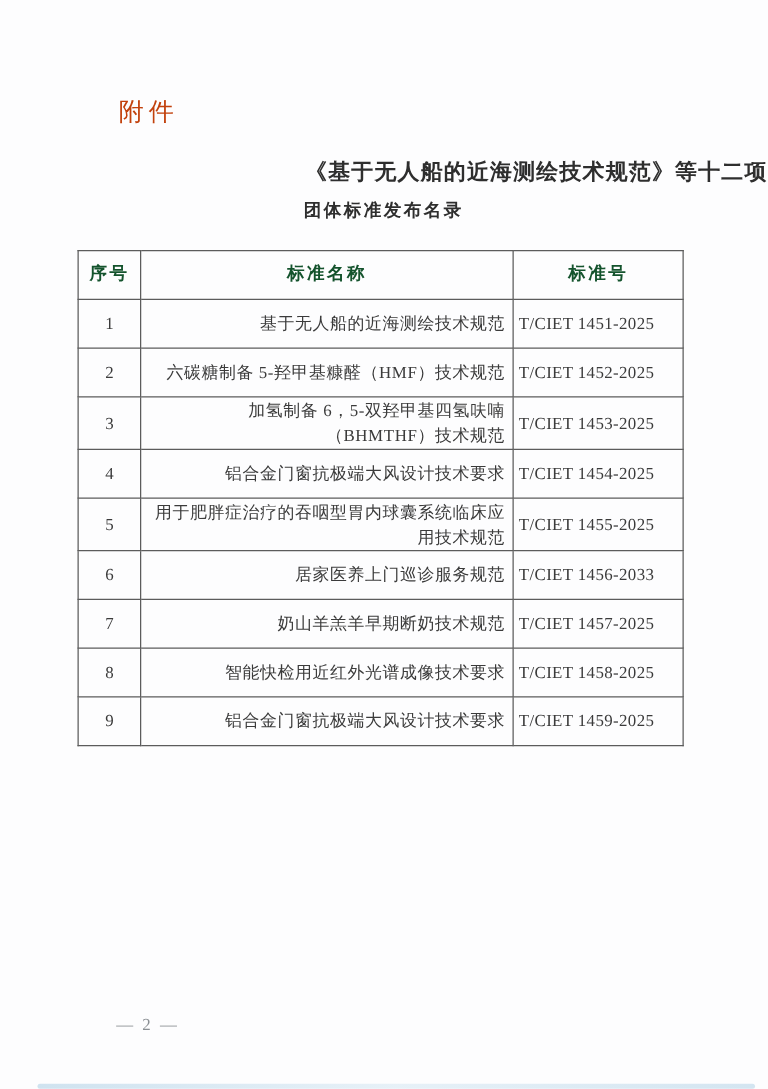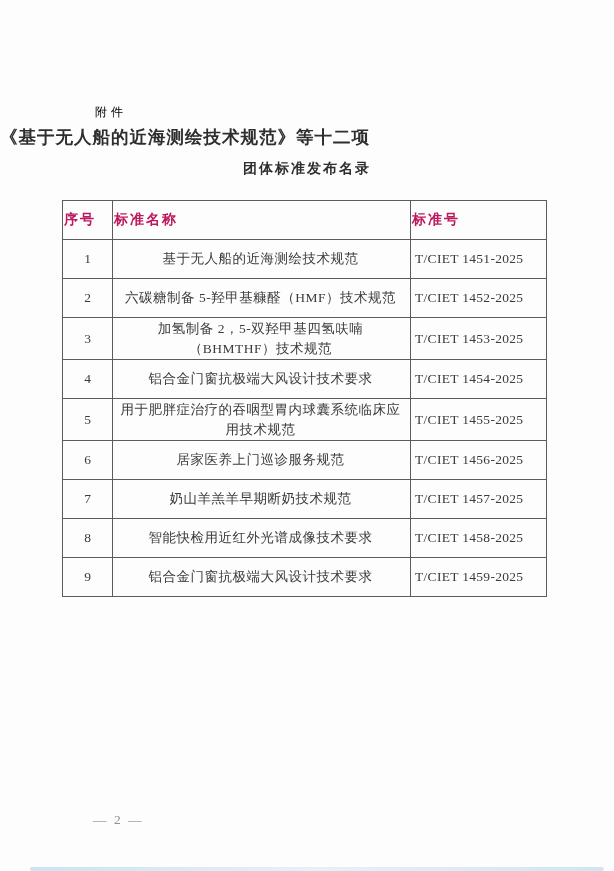--- a/index.html
+++ b/index.html
@@ -22,31 +22,30 @@
     right: 10px;
     bottom: 0;
     height: 4px;
     background: linear-gradient(to right, rgba(170,205,228,.55), rgba(190,218,236,.35), rgba(170,205,228,.5));
     border-radius: 2px;
   }
   .attachment-label {
     position: absolute;
     left: 95px;
     top: 76px;
-    font-size: 12px;
+    font-size: 20px;
     letter-spacing: 4px;
-    color: #000000;
-    margin-top: 28px;
+    color: #c2410c;
   }
   .doc-title-line1 {
     position: absolute;
     left: 0;
     top: 125px;
     width: 614px;
-    text-align: left;
+    text-align: right;
     font-size: 17.5px;
     font-weight: bold;
     color: #2e2e2e;
     letter-spacing: 1px;
   }
   .doc-title-line2 {
     position: absolute;
     left: 0;
     top: 160px;
     width: 614px;
@@ -72,34 +71,34 @@
     vertical-align: middle;
     line-height: 1.45;
   }
   .standards-table col.col-no   { width: 50px; }
   .standards-table col.col-name { width: 298px; }
   .standards-table col.col-code { width: 136px; }
   .standards-table th {
     height: 36px;
     font-size: 14px;
     font-weight: bold;
-    text-align: left;
+    text-align: center;
     letter-spacing: 2px;
-    color: #be185d;
+    color: #14532d;
   }
   .standards-table td {
     height: 36px;
     padding: 1px 4px;
   }
   .standards-table td.cell-no {
     text-align: center;
     font-size: 13.5px;
   }
   .standards-table td.cell-name {
-    text-align: center;
+    text-align: right;
     padding-right: 6px;
     letter-spacing: 0.5px;
   }
   .standards-table td.cell-code {
     font-size: 13.5px;
     white-space: nowrap;
     letter-spacing: 0.3px;
   }
   .page-number {
     position: absolute;
@@ -138,37 +137,37 @@
         <td class="cell-name">基于无人船的近海测绘技术规范</td>
         <td class="cell-code">T/CIET 1451-2025</td>
       </tr>
       <tr>
         <td class="cell-no">2</td>
         <td class="cell-name">六碳糖制备 5-羟甲基糠醛（HMF）技术规范</td>
         <td class="cell-code">T/CIET 1452-2025</td>
       </tr>
       <tr>
         <td class="cell-no">3</td>
-        <td class="cell-name">加氢制备 2，5-双羟甲基四氢呋喃（BHMTHF）技术规范</td>
+        <td class="cell-name">加氢制备 6，5-双羟甲基四氢呋喃（BHMTHF）技术规范</td>
         <td class="cell-code">T/CIET 1453-2025</td>
       </tr>
       <tr>
         <td class="cell-no">4</td>
         <td class="cell-name">铝合金门窗抗极端大风设计技术要求</td>
         <td class="cell-code">T/CIET 1454-2025</td>
       </tr>
       <tr>
         <td class="cell-no">5</td>
         <td class="cell-name">用于肥胖症治疗的吞咽型胃内球囊系统临床应用技术规范</td>
         <td class="cell-code">T/CIET 1455-2025</td>
       </tr>
       <tr>
         <td class="cell-no">6</td>
         <td class="cell-name">居家医养上门巡诊服务规范</td>
-        <td class="cell-code">T/CIET 1456-2025</td>
+        <td class="cell-code">T/CIET 1456-2033</td>
       </tr>
       <tr>
         <td class="cell-no">7</td>
         <td class="cell-name">奶山羊羔羊早期断奶技术规范</td>
         <td class="cell-code">T/CIET 1457-2025</td>
       </tr>
       <tr>
         <td class="cell-no">8</td>
         <td class="cell-name">智能快检用近红外光谱成像技术要求</td>
         <td class="cell-code">T/CIET 1458-2025</td>

